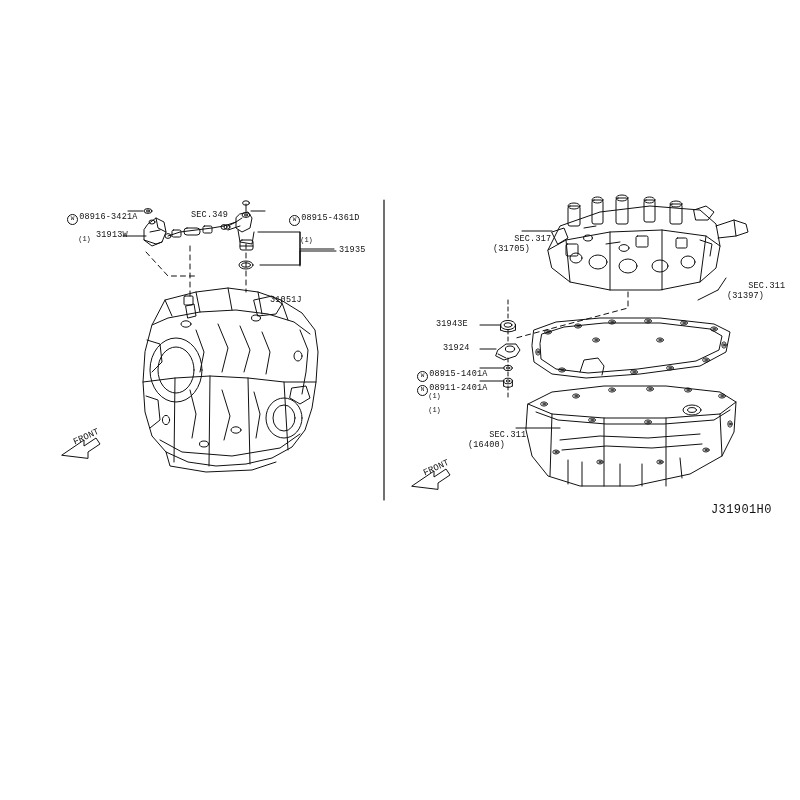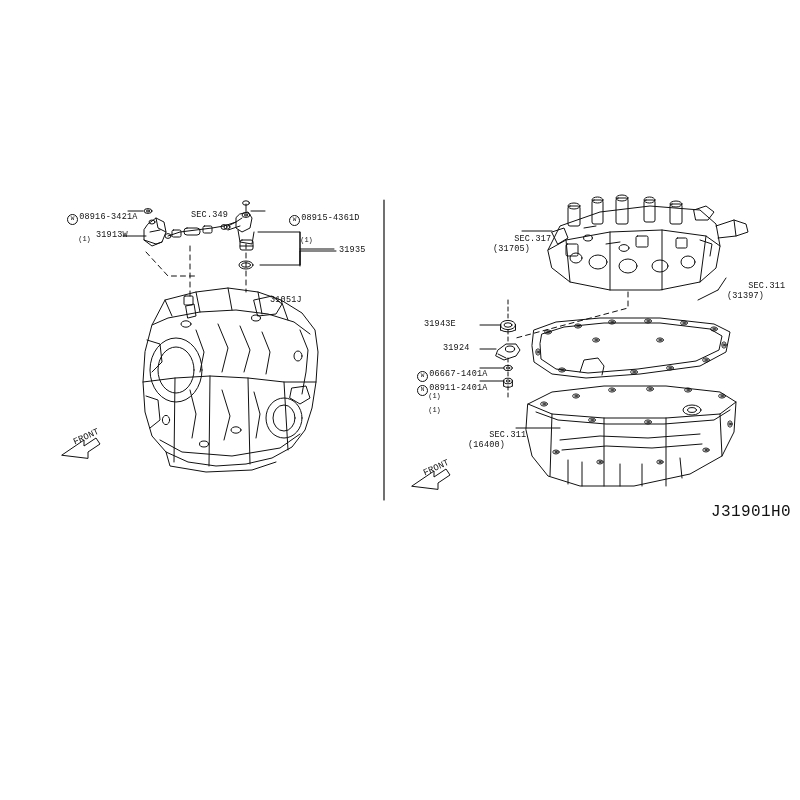--- a/index.html
+++ b/index.html
@@ -7,21 +7,21 @@
        font-family:"Liberation Sans",sans-serif;color:#111;}
   #stage{position:absolute;left:0;top:0;width:800px;height:800px;}
   svg#diagram{position:absolute;left:0;top:0;width:800px;height:800px;display:block;}
   .lbl{position:absolute;font-family:"Liberation Mono","DejaVu Sans Mono",monospace;
        font-size:8.5px;letter-spacing:.2px;color:#111;white-space:pre;line-height:1.15;}
   .qty{font-size:7px;letter-spacing:0;}
   .sym{display:inline-block;width:9px;height:9px;border:1px solid #111;border-radius:50%;
        font-size:6px;line-height:8px;text-align:center;vertical-align:-1px;
        font-family:"Liberation Mono",monospace;margin-right:1px;}
   .drawno{position:absolute;font-family:"Liberation Mono","DejaVu Sans Mono",monospace;
-          font-size:16px;color:#111;letter-spacing:.4px;}
+          font-size:12px;color:#111;letter-spacing:.4px;}
   #banner{position:absolute;left:0;top:722px;width:800px;height:78px;background:#fff;}
   .front{position:absolute;font-family:"Liberation Mono",monospace;font-size:9px;color:#111;}
 </style>
 </head>
 <body>
 
 <div id="stage">
 
   <svg id="diagram" viewBox="0 0 800 800">
     <defs>
@@ -357,25 +357,25 @@
   <div class="front" style="left:72px;top:438px;transform:rotate(-24deg);transform-origin:left top;">FRONT</div>
 
   <div class="lbl" style="left:493px;top:225px;">
     <span>SEC.317</span><br><span>(31705)</span>
   </div>
 
   <div class="lbl" style="left:727px;top:272px;">
     <span>SEC.311</span><br><span>(31397)</span>
   </div>
 
-  <div class="lbl" style="left:424px;top:320px;">31943E</div>
+  <div class="lbl" style="left:436px;top:320px;">31943E</div>
   <div class="lbl" style="left:443px;top:344px;">31924</div>
 
   <div class="lbl" style="left:396px;top:360px;">
-    <span class="sym">W</span><span>06667-1401A</span><br>
+    <span class="sym">W</span><span>08915-1401A</span><br>
     <span class="qty" style="margin-left:11px">(1)</span>
   </div>
 
   <div class="lbl" style="left:396px;top:374px;">
     <span class="sym">N</span><span>08911-2401A</span><br>
     <span class="qty" style="margin-left:11px">(1)</span>
   </div>
 
   <div class="lbl" style="left:468px;top:421px;">
     <span>SEC.311</span><br><span>(16400)</span>

